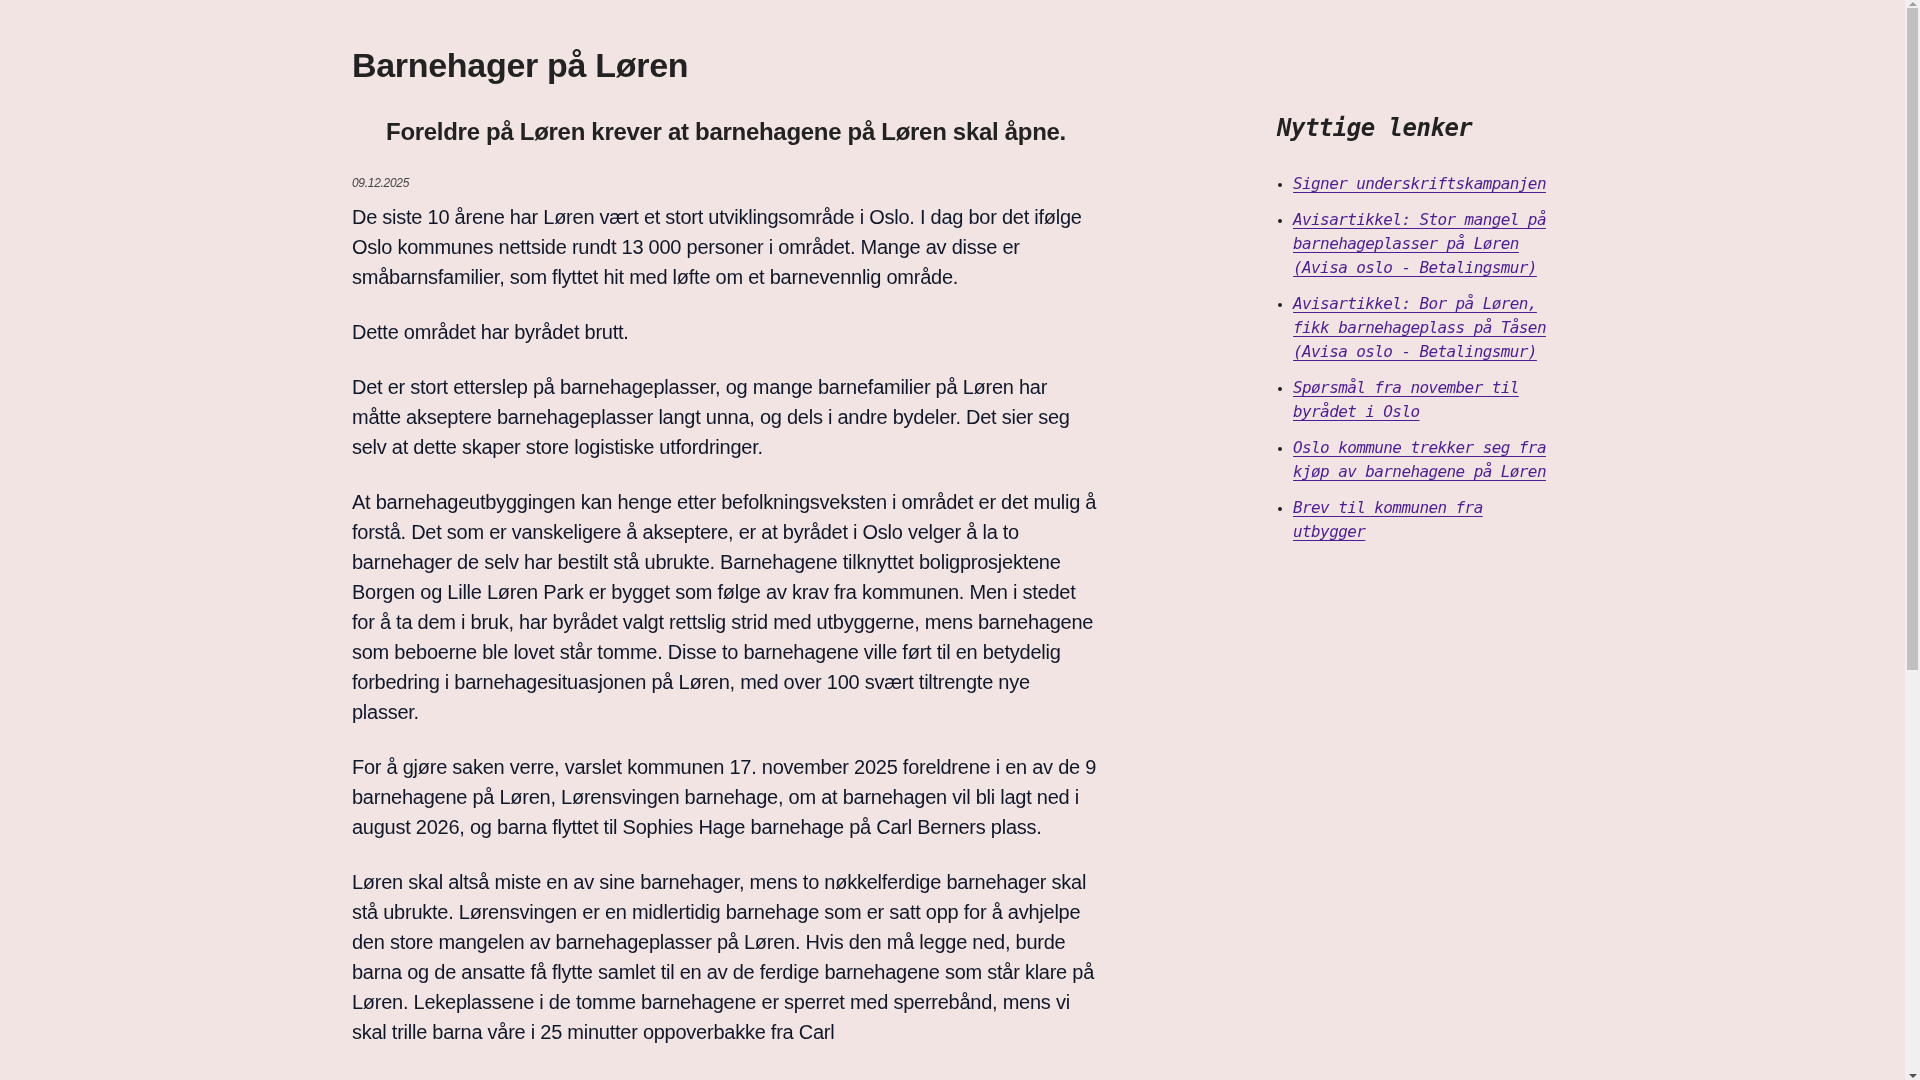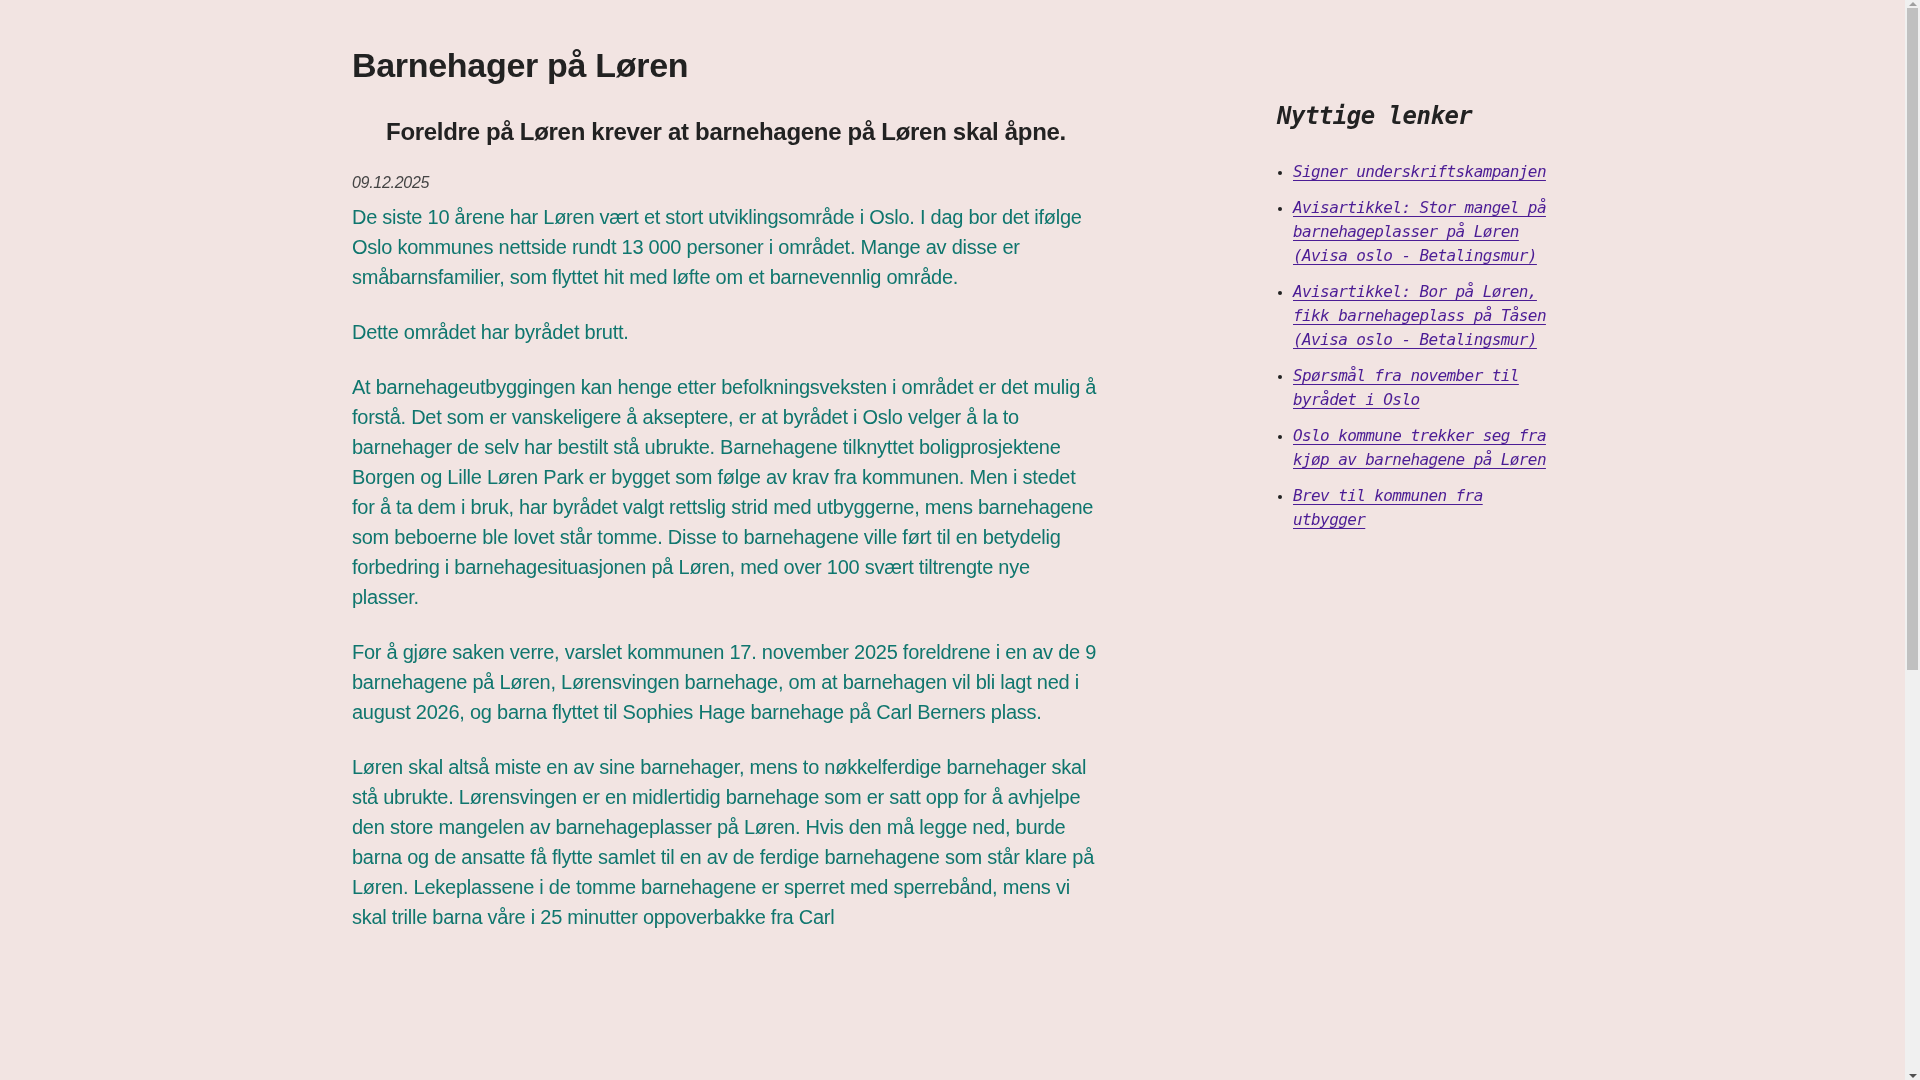--- a/index.html
+++ b/index.html
@@ -16,30 +16,30 @@
       position: absolute; left: 352px; top: 40px; margin: 0;
       font-size: 34px; font-weight: 700; letter-spacing: -0.3px; line-height: 50px;
     }
     .article {
       position: absolute; left: 352px; top: 110px; width: 748px;
     }
     .article h2 {
       margin: 4px; font-size: 24px; font-weight: 700; line-height: 36px; letter-spacing: -0.3px; text-align: center;
     }
     .article .date {
-      margin: 22px 0 0 0; font-size: 16px; font-style: italic; color: #444; line-height: 22px;
+      margin: 22px 0 0 0; font-size: 12px; font-style: italic; color: #444; line-height: 22px;
       letter-spacing: -0.3px;
     }
     .article p.body {
-      margin: 8px 0 25px 0; font-size: 20px; line-height: 30px; color: #0f766e;
+      margin: 8px 0 25px 0; font-size: 20px; line-height: 30px; color: #0f172a;
       letter-spacing: -0.25px;
     }
     .article p.body + p.body { margin-top: 0; }
     .sidebar {
-      position: absolute; left: 1277px; top: 98px; width: 280px;
+      position: absolute; left: 1277px; top: 110px; width: 280px;
       font-family: "DejaVu Sans Mono", "Liberation Mono", monospace;
     }
     .sidebar h3 {
       margin: 0; font-size: 24px; font-style: italic; font-weight: 700; line-height: 36px; letter-spacing: -0.5px;
     }
     .sidebar ul {
       margin: 26px 0 0 0; padding: 0 0 0 16px; list-style: disc;
     }
     .sidebar li {
       font-size: 16px; line-height: 24px; margin-bottom: 12px; letter-spacing: -0.6px;
@@ -66,20 +66,21 @@
 <body>
 
 <div class="page">
   <h1 class="site-title">Barnehager på Løren</h1>
 
   <main class="article">
     <h2>Foreldre på Løren krever at barnehagene på Løren skal åpne.</h2>
     <div class="date">09.12.2025</div>
     <p class="body">De siste 10 årene har Løren vært et stort utviklingsområde i Oslo. I dag bor det ifølge Oslo kommunes nettside rundt 13 000 personer i området. Mange av disse er småbarnsfamilier, som flyttet hit med løfte om et barnevennlig område.</p>
     <p class="body">Dette området har byrådet brutt.</p>
+    <p class="body">Det er stort etterslep på barnehageplasser, og mange barnefamilier på Løren har måtte akseptere barnehageplasser langt unna, og dels i andre bydeler. Det sier seg selv at dette skaper store logistiske utfordringer.</p>
     <p class="body">At barnehageutbyggingen kan henge etter befolkningsveksten i området er det mulig å forstå. Det som er vanskeligere å akseptere, er at byrådet i Oslo velger å la to barnehager de selv har bestilt stå ubrukte. Barnehagene tilknyttet boligprosjektene Borgen og Lille Løren Park er bygget som følge av krav fra kommunen. Men i stedet for å ta dem i bruk, har byrådet valgt rettslig strid med utbyggerne, mens barnehagene som beboerne ble lovet står tomme. Disse to barnehagene ville ført til en betydelig forbedring i barnehagesituasjonen på Løren, med over 100 svært tiltrengte nye plasser.</p>
     <p class="body">For å gjøre saken verre, varslet kommunen 17. november 2025 foreldrene i en av de 9 barnehagene på Løren, Lørensvingen barnehage, om at barnehagen vil bli lagt ned i august 2026, og barna flyttet til Sophies Hage barnehage på Carl Berners plass.</p>
     <p class="body">Løren skal altså miste en av sine barnehager, mens to nøkkelferdige barnehager skal stå ubrukte. Lørensvingen er en midlertidig barnehage som er satt opp for å avhjelpe den store mangelen av barnehageplasser på Løren. Hvis den må legge ned, burde barna og de ansatte få flytte samlet til en av de ferdige barnehagene som står klare på Løren. Lekeplassene i de tomme barnehagene er sperret med sperrebånd, mens vi skal trille barna våre i 25 minutter oppoverbakke fra Carl</p>
   </main>
 
   <aside class="sidebar">
     <h3>Nyttige lenker</h3>
     <ul>
       <li><a href="#">Signer underskriftskampanjen</a></li>
       <li><a href="#">Avisartikkel: Stor mangel på barnehageplasser på Løren (Avisa oslo - Betalingsmur)</a></li>

